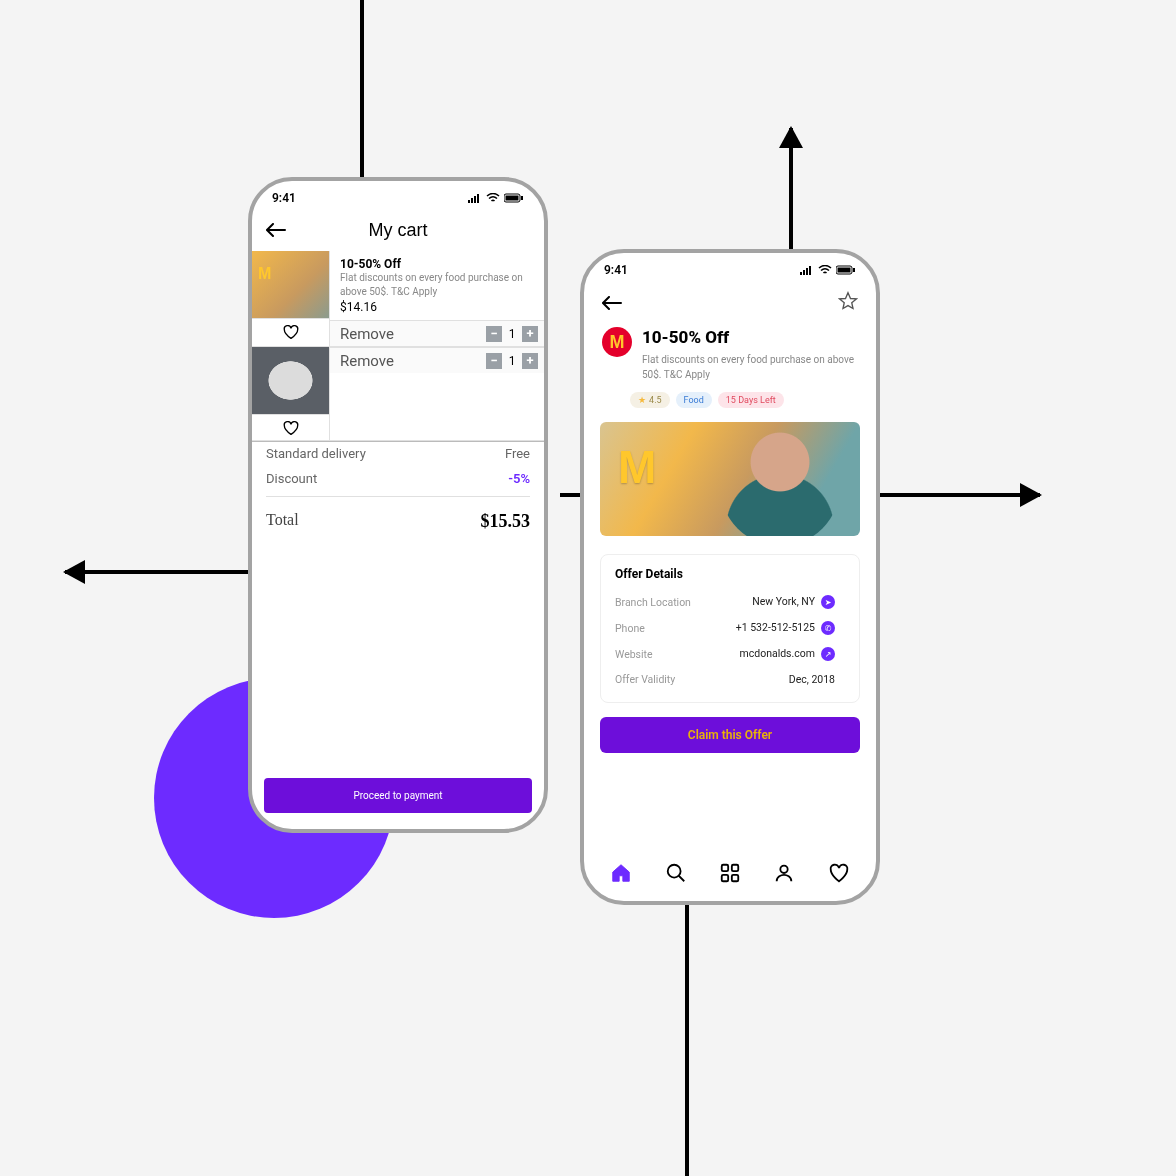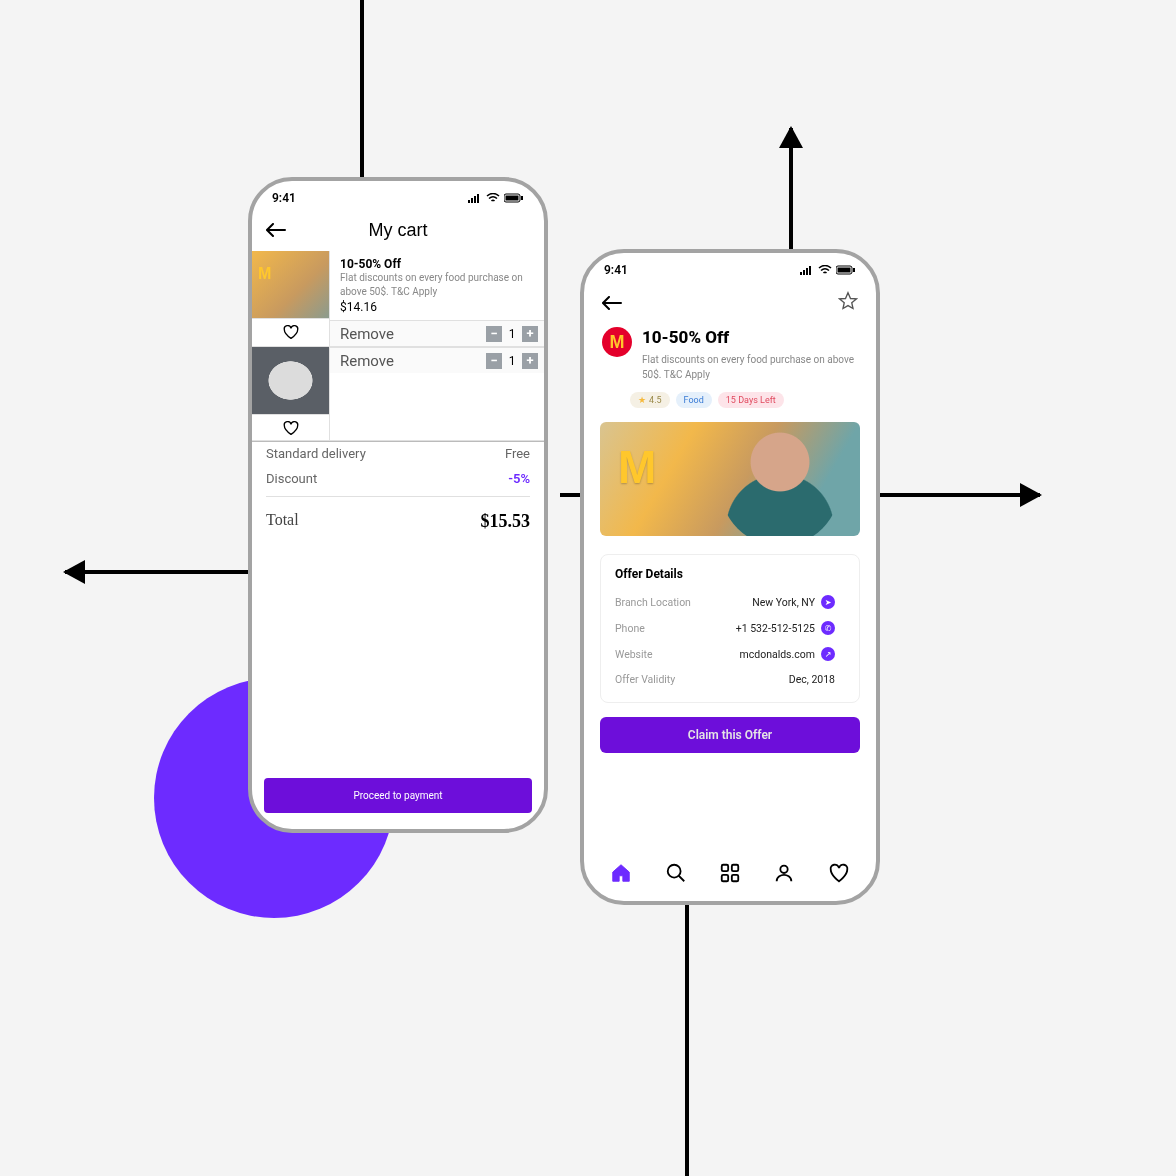--- a/index.html
+++ b/index.html
@@ -275,32 +275,32 @@
     border-radius: 8px;
     padding: 12px 24px 10px 14px;
   }
   .details-title { font-weight: 700; font-size: 12px; margin-bottom: 8px; }
   .detail-row {
     display: flex; justify-content: space-between; align-items: center;
     font-size: 10.5px;
     padding: 6px 0;
   }
   .detail-label { color: #999; }
-  .detail-value { display: flex; align-items: center; gap: 6px; color: #222; }
+  .detail-value { display: flex; gap: 6px; color: #222; }
   .badge-icon {
     width: 14px; height: 14px; border-radius: 50%;
     background: #6d2bff; color: #fff;
     display: flex; align-items: center; justify-content: center;
     font-size: 8px;
   }
 
   .claim-btn {
     margin: 14px 16px 0 16px;
     background: #6d0eda;
-    color: #e5e5e5;
+    color: #eab308;
     text-align: center;
     padding: 11px;
     border-radius: 6px;
     font-size: 12px;
     font-weight: 600;
     cursor: pointer;
   }
 
   .bottom-nav {
     margin-top: auto;

